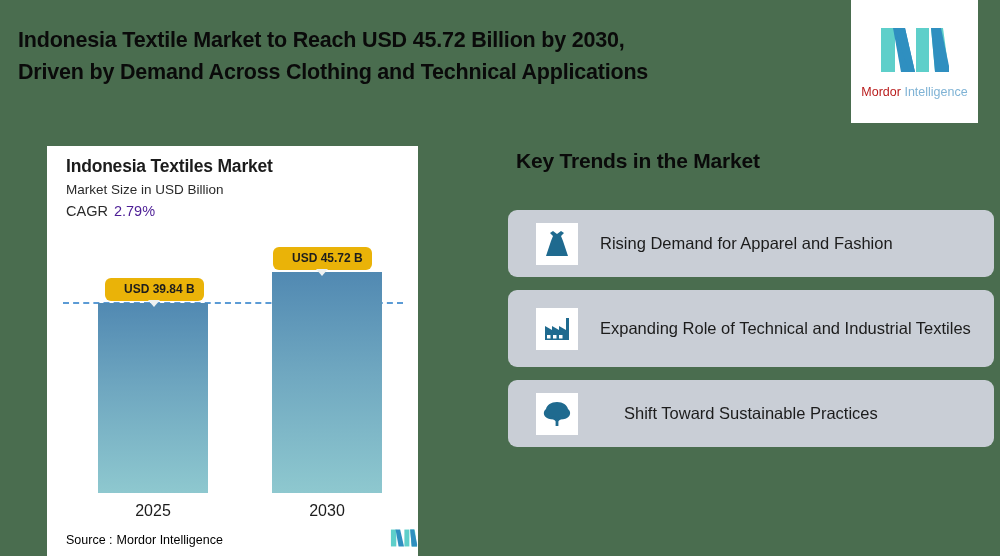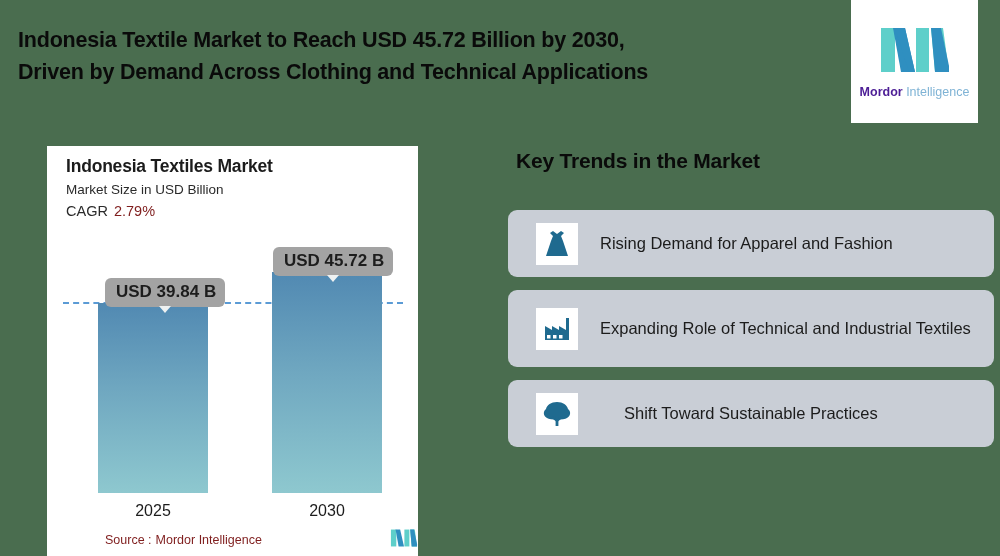--- a/index.html
+++ b/index.html
@@ -22,82 +22,82 @@
   #logo-box{
     position:absolute;left:851px;top:0px;width:127px;height:123px;
     background:#ffffff;
     display:flex;flex-direction:column;align-items:center;justify-content:center;
   }
   #logo-mark{width:72px;height:52px;display:block;}
   #logo-word{
     margin-top:9px;font-size:12.5px;white-space:nowrap;
     font-family:"Liberation Sans", sans-serif;
   }
-  #logo-word .b{color:#4c1d95;font-weight:bold;}
+  #logo-word .b{color:#b91c1c;font-weight:normal;}
   #logo-word .t{color:#7fb3d5;font-weight:normal;}
 
   
   #chart-panel{
     position:absolute;left:47px;top:146px;width:371px;height:410px;
     background:#ffffff;
     overflow:hidden;
   }
   #chart-title{
     position:absolute;left:19px;top:10px;
     font-size:17.5px;font-weight:bold;color:#1c1c1c;letter-spacing:-0.2px;
   }
   #chart-subtitle{
     position:absolute;left:19px;top:36px;
     font-size:13.5px;color:#2b2b2b;
   }
   #cagr-row{
     position:absolute;left:19px;top:57px;
     font-size:14.5px;color:#2b2b2b;white-space:nowrap;
   }
-  #cagr-row .val{color:#7f1d1d;margin-left:6px;}
+  #cagr-row .val{color:#4c1d95;margin-left:6px;}
 
   #plot{
     position:absolute;left:0;top:0;width:371px;height:410px;
   }
   #dashline{
     position:absolute;left:16px;top:156px;width:340px;height:0;
     border-top:2px dashed #5b9bd5;
   }
   .bar{
     position:absolute;bottom:63px;
     background:linear-gradient(180deg,#5189b2 0%,#6fa7c0 45%,#8ec8cf 100%);
   }
   #bar-2025{ left:51px; width:110px; height:190px; }
   #bar-2030{ left:225px; width:110px; height:221px; }
 
   .bar-label{
     position:absolute;
-    background:#a3a3a3;border-radius:6px;
-    padding:4px 9px 5px 11px;
-    font-size:17px;font-weight:bold;color:#1d1d1d;
+    background:#eab308;border-radius:6px;
+    padding:4px 9px 5px 19px;
+    font-size:12px;font-weight:bold;color:#1d1d1d;
     white-space:nowrap;
   }
   .bar-label:after{
     content:"";position:absolute;left:50%;margin-left:-6px;bottom:-6px;
     width:0;height:0;border-left:6px solid transparent;border-right:6px solid transparent;
     border-top:7px solid #eef1f1;
   }
   #label-2025{ left:58px; top:132px; }
   #label-2030{ left:226px; top:101px; }
 
   .x-tick{
     position:absolute;bottom:36px;width:110px;text-align:center;
     font-size:16px;color:#1c1c1c;
   }
   #tick-2025{ left:51px; }
   #tick-2030{ left:225px; }
 
   #source{
     position:absolute;left:19px;bottom:9px;
-    font-size:12.5px;color:#7f1d1d;white-space:nowrap;margin-left:39px;
+    font-size:12.5px;color:#000000;white-space:nowrap;
   }
   #source .lbl{margin-right:4px;}
   #source-logo{
     position:absolute;left:338px;bottom:8px;width:38px;height:20px;
   }
 
   
   #trends-title{
     position:absolute;left:516px;top:149px;
     font-size:21px;font-weight:bold;color:#0a0a0a;letter-spacing:-0.2px;

